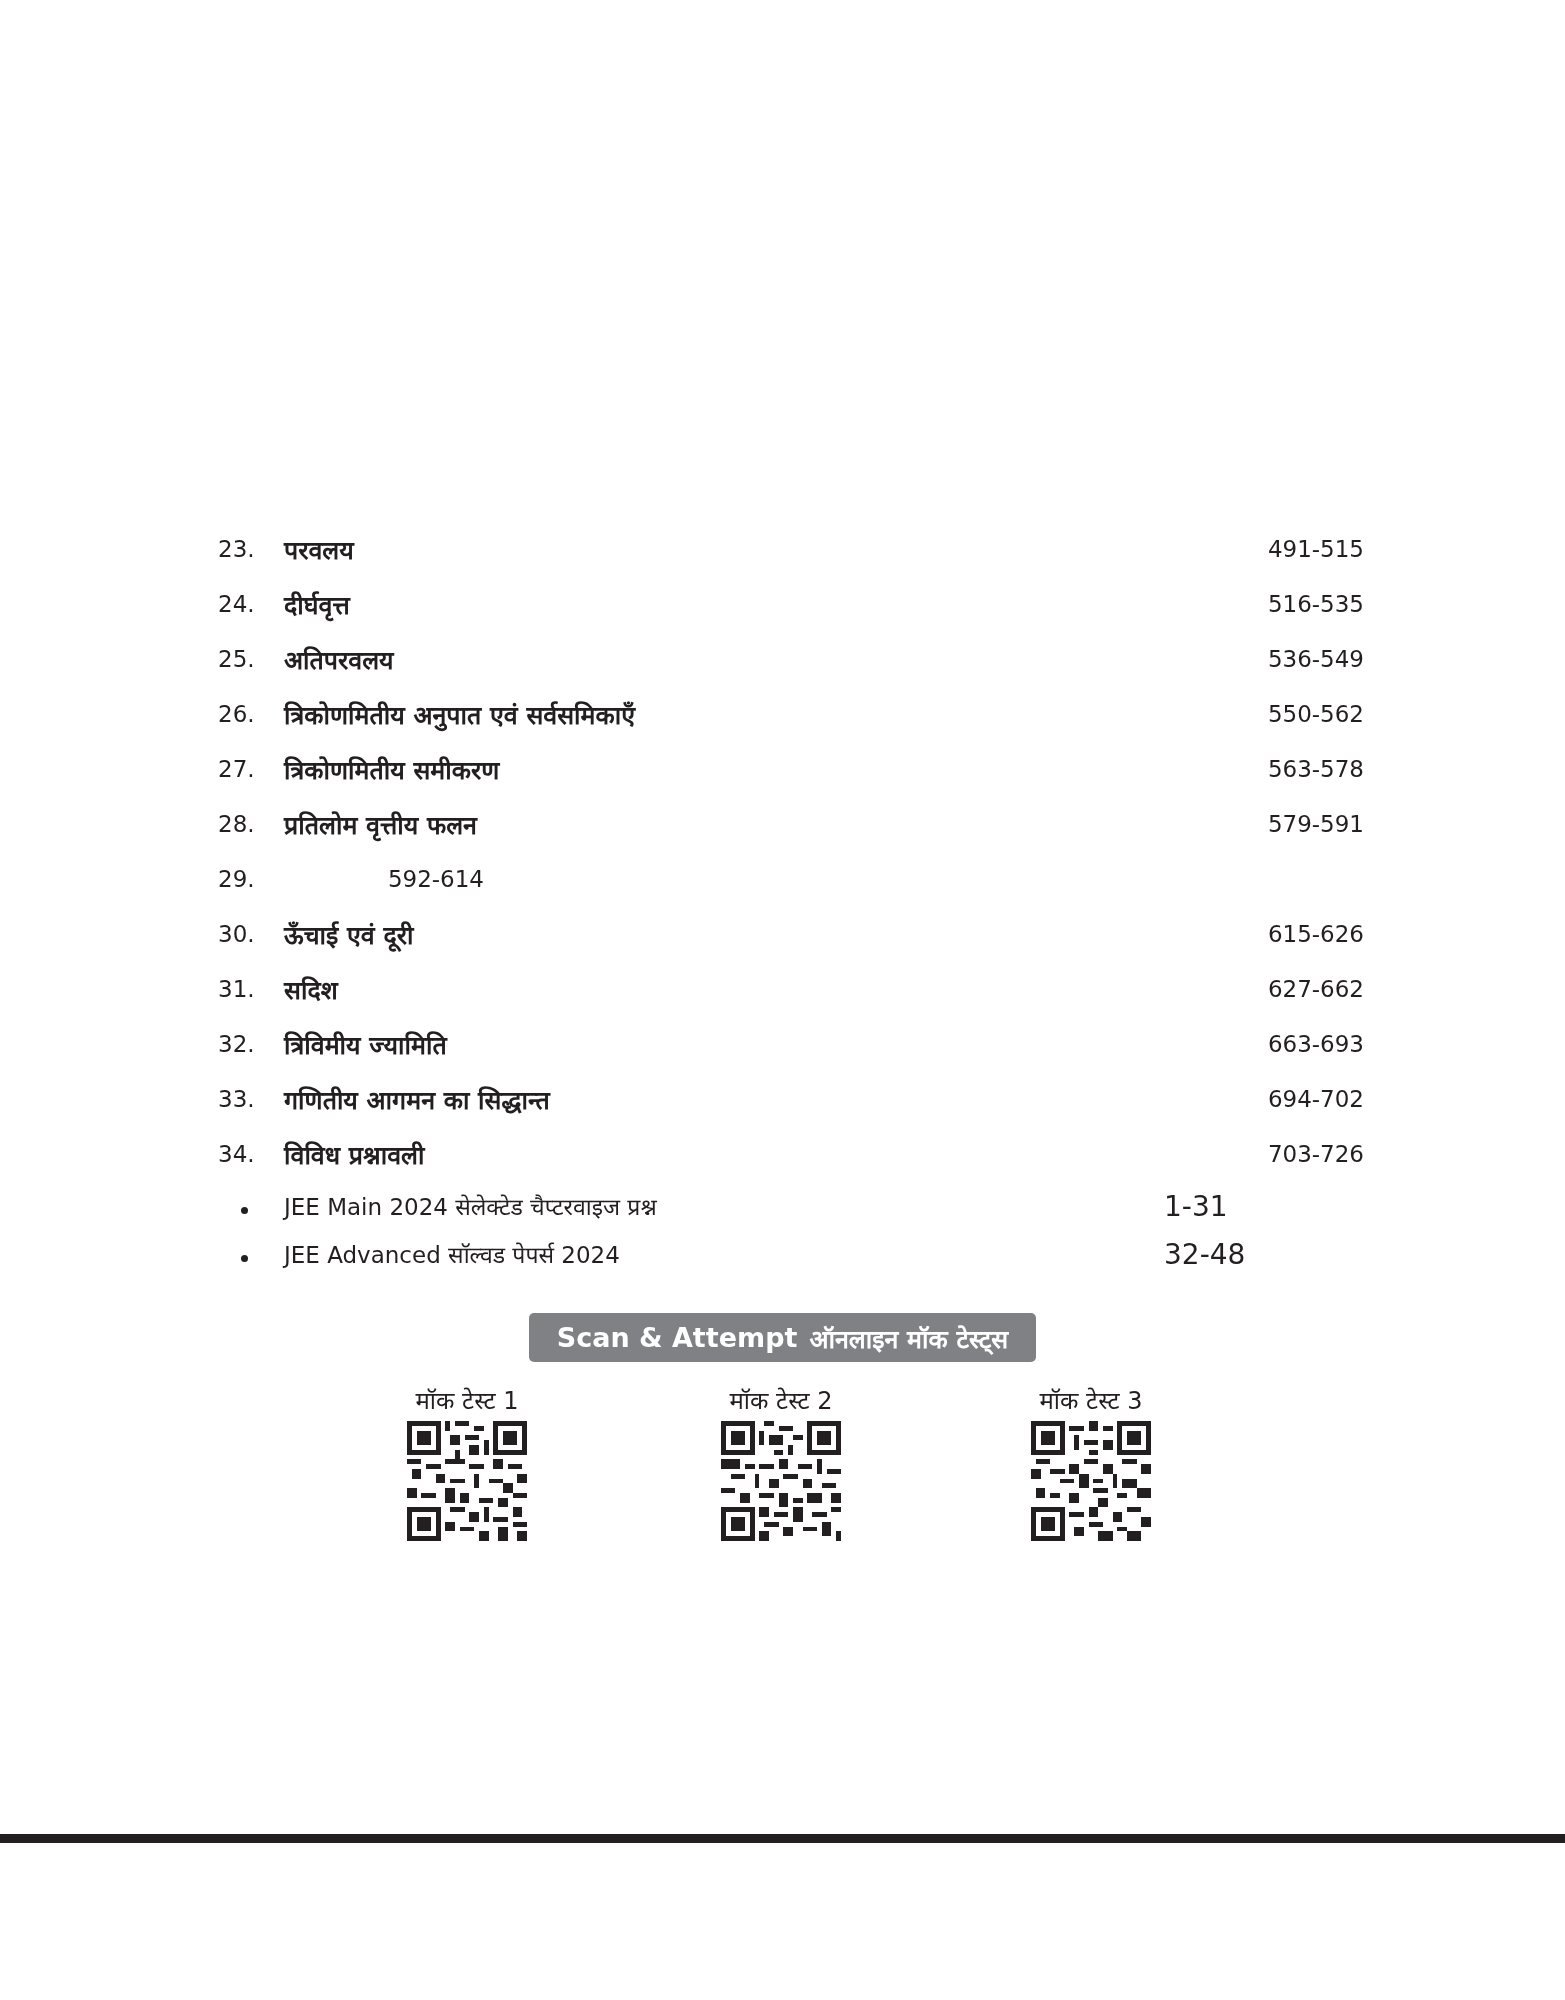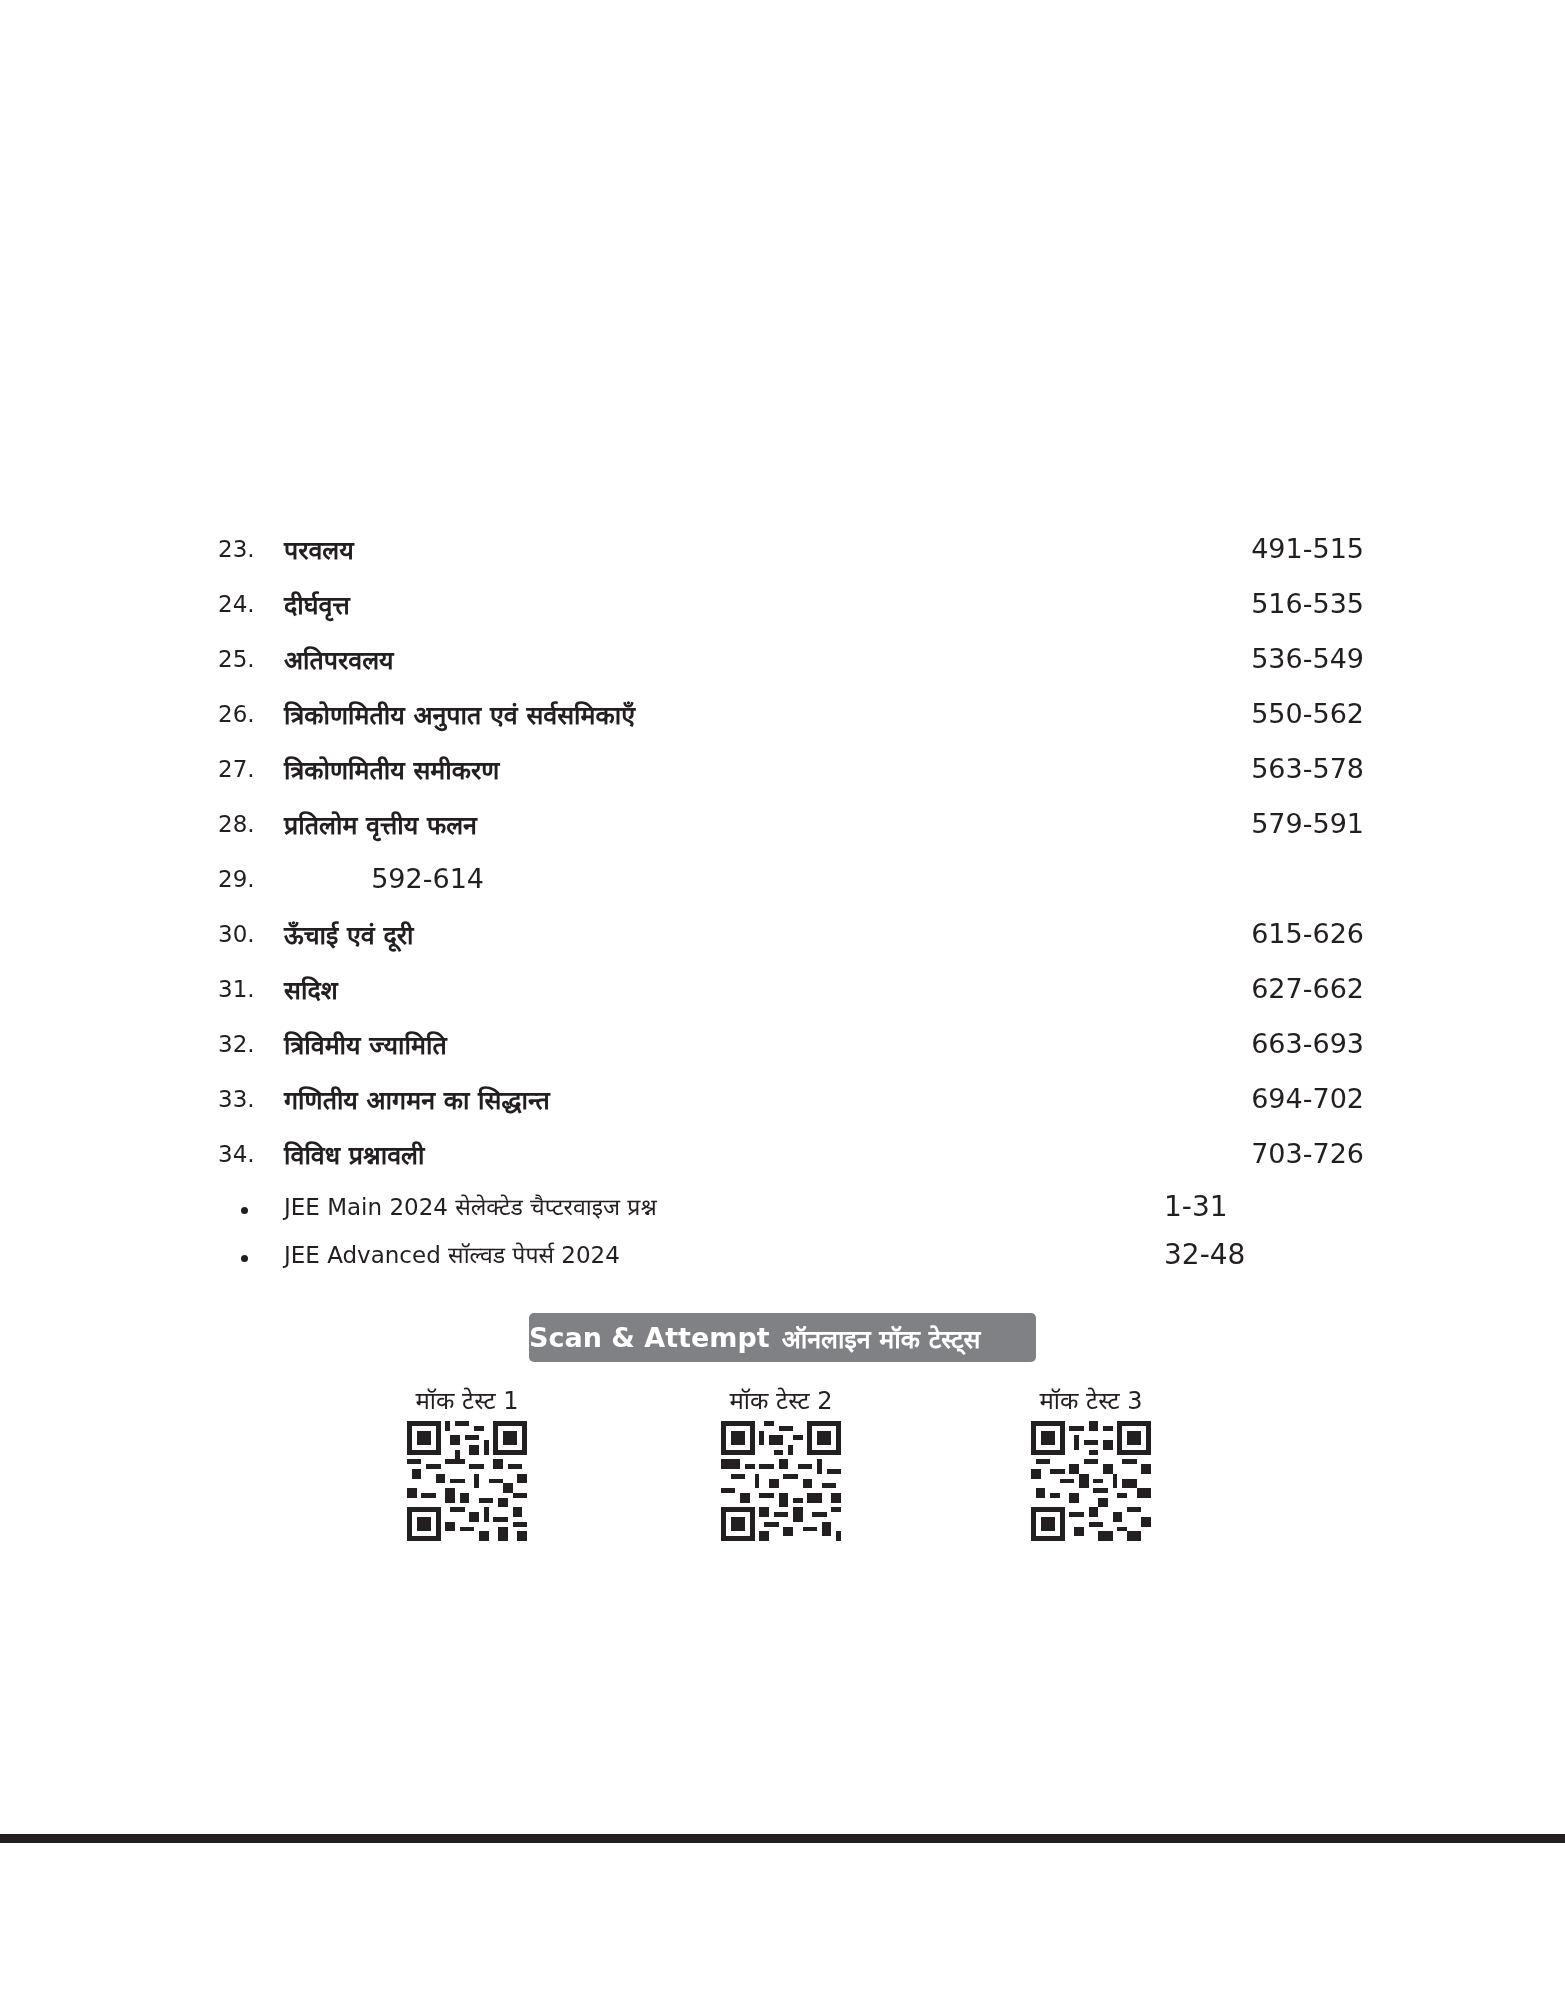--- a/index.html
+++ b/index.html
@@ -37,21 +37,21 @@
     .toc-title {
       flex: 1;
       font-size: 25px;
       color: #231f20;
       white-space: nowrap;
       font-weight: bold;
     }
     .toc-pages {
       width: 200px;
       text-align: right;
-      font-size: 27px;
+      font-size: 23px;
       color: #231f20;
       padding-right: 2px;
     }
     .bullet-list {
       position: absolute;
       left: 218px;
       top: 1182px;
       width: 1148px;
     }
     .bullet-row {
@@ -89,20 +89,21 @@
       position: absolute;
       left: 529px;
       top: 1313px;
       width: 507px;
       height: 49px;
       background: #808184;
       border-radius: 5px;
       color: #ffffff;
       display: flex;
       align-items: center;
+      justify-content: center;
       gap: 12px;
     }
     .scan-strong {
       font-weight: bold;
       font-size: 27px;
       font-family: "DejaVu Sans", sans-serif;
     }
     .scan-rest {
       font-size: 25px;
       font-weight: bold;

